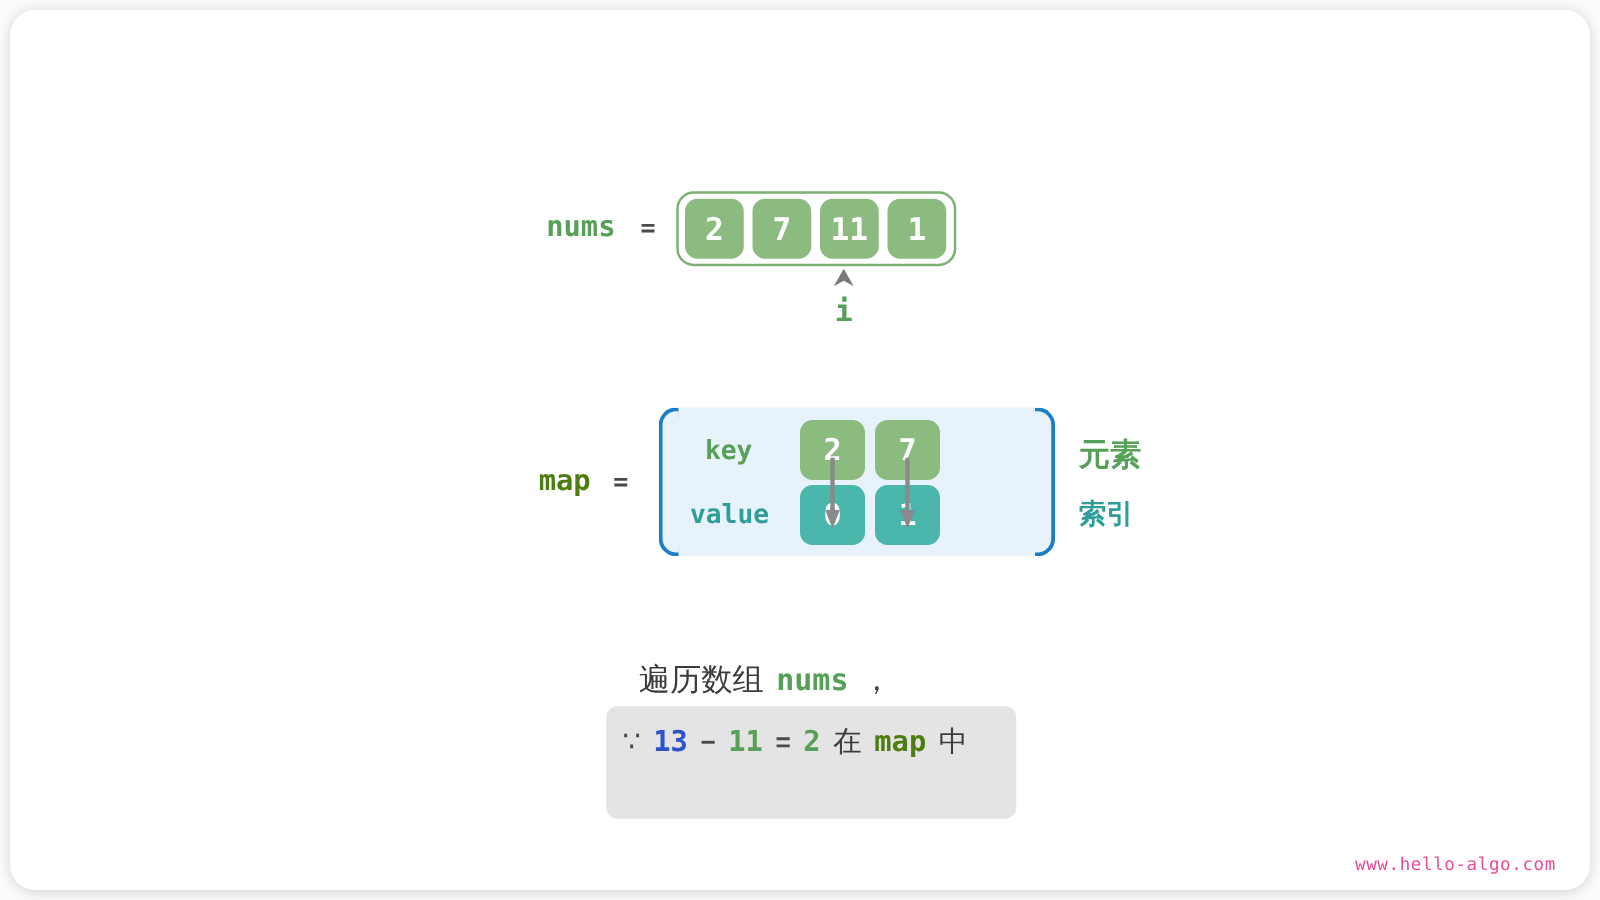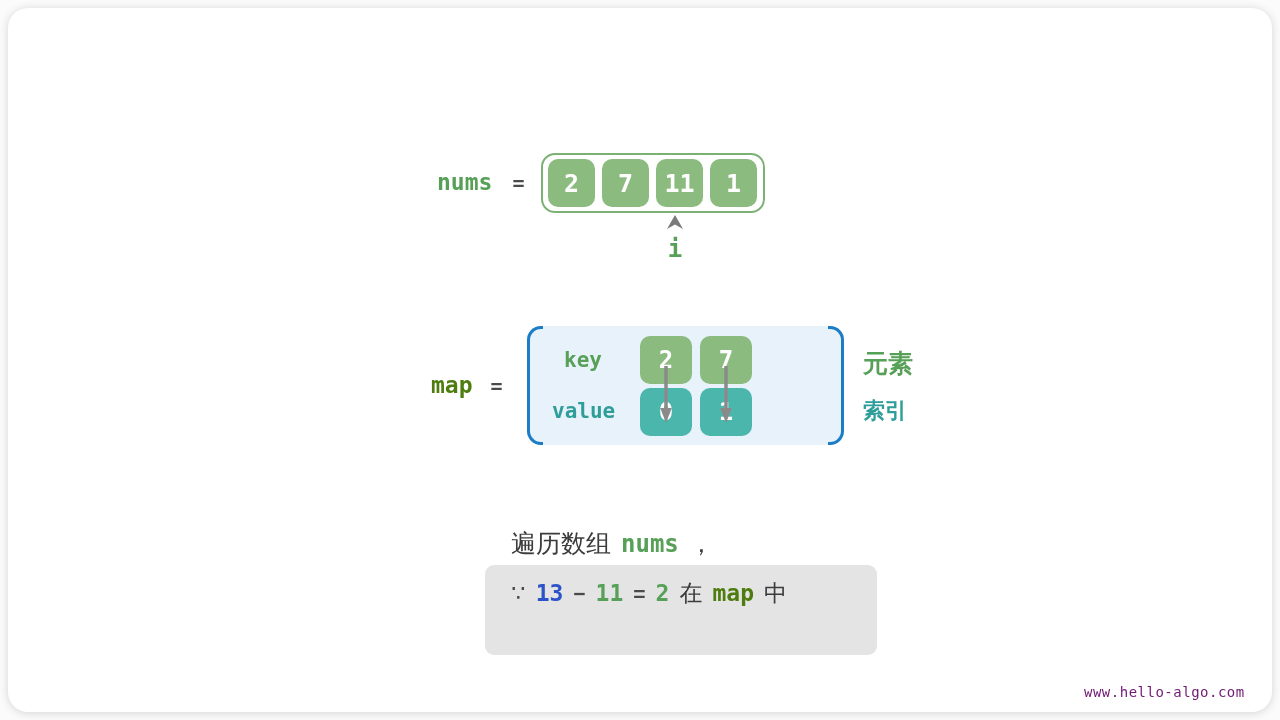--- a/index.html
+++ b/index.html
@@ -61,30 +61,30 @@
   .kv-arrow { position:absolute; top:40px; width:14px; height:57px; }
   .kv-arrow.a { left:132px; } .kv-arrow.b { left:192px; }
 
   .element-label { left:855px; top:339px; font-size:25px; font-weight:bold; color:#57a057; }
   .index-label   { left:855px; top:388px; font-size:22px; font-weight:bold; color:#2f9e9b; }
 
   
   .caption { left:491px; top:519px; font-size:25px; color:#3c3c3c;margin-left:12px; }
   .caption .code { font-size:24px; margin:0 10px; }
 
-  .note-box { left:477px; top:557px; width:392px; height:90px;
-              background:#e4e4e4; border-radius:9px; padding:11px 26px;
+  .note-box { left:477px; top:557px; width:328px; height:90px;
+              background:#e4e4e4; border-radius:9px; padding:11px 13px;
               font-size:23px; line-height:34px; white-space:nowrap; }
   .note-box .sym  { color:#4a4a4a; margin-right:10px; }
   .note-box .op   { color:#4a4a4a; font-weight:bold; font-size:21px; margin-right:10px; }
   .note-box .num  { font-weight:bold; margin-right:10px; }
   .note-box .cjk  { color:#3c3c3c; margin-right:10px; }
   .note-box .tight { margin-right:0; }
 
-  .watermark { left:1076px; top:676px; font-size:14px; color:#701a75; letter-spacing:0.5px; }
+  .watermark { left:1076px; top:676px; font-size:14px; color:#ec4899; letter-spacing:0.5px; }
 </style>
 </head>
 <body>
 
 <div class="stage">
   <div class="card">
 
 
     <div class="abs nums-label-row mono">
       <span class="kw-green">nums</span><span class="eq">=</span>

